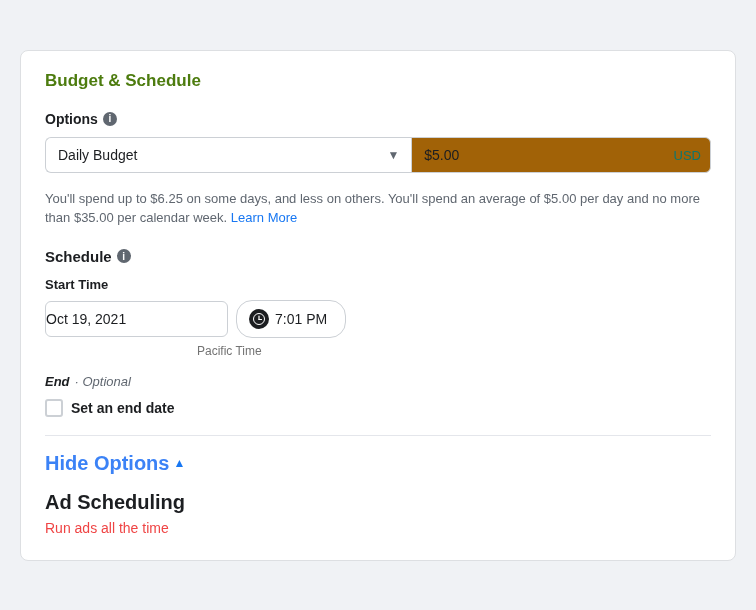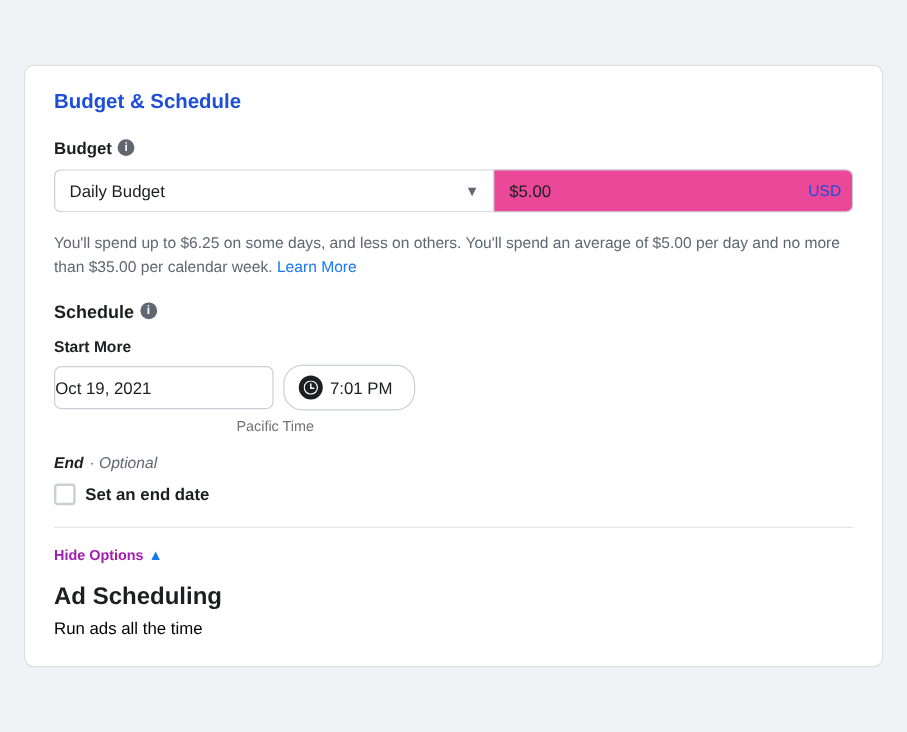--- a/index.html
+++ b/index.html
@@ -23,21 +23,21 @@
       border-radius: 8px;
       border: 1px solid #dddfe2;
       padding: 20px 24px 24px;
       width: 720px;
       max-width: 100%;
     }
 
     .card-title {
       font-size: 17px;
       font-weight: 700;
-      color: #1d4ed8;
+      color: #4d7c0f;
       margin-bottom: 20px;
     }
 
     .section-label {
       font-size: 14px;
       font-weight: 600;
       color: #1c1e21;
       margin-bottom: 10px;
       display: flex;
       align-items: center;
@@ -100,31 +100,31 @@
       flex: 1;
     }
 
     .budget-amount-input {
       width: 100%;
       padding: 9px 44px 9px 12px;
       border: 1px solid #ccd0d5;
       border-radius: 0 6px 6px 0;
       font-size: 14px;
       color: #1c1e21;
-      background: #ec4899;
+      background: #a16207;
       outline: none;
     }
 
     .currency-label {
       position: absolute;
       right: 10px;
       top: 50%;
       transform: translateY(-50%);
       font-size: 13px;
-      color: #1d4ed8;
+      color: #0f766e;
       pointer-events: none;
     }
 
     .budget-description {
       font-size: 13px;
       color: #606770;
       line-height: 1.5;
       margin-bottom: 20px;
       margin-top: 16px;
     }
@@ -143,20 +143,21 @@
     .schedule-section {
       margin-bottom: 4px;
     }
 
     .schedule-title {
       font-size: 15px;
       font-weight: 700;
       color: #1c1e21;
       margin-bottom: 12px;
       display: flex;
+      align-items: center;
       gap: 5px;
       margin-top: 16px;
     }
 
     .start-date-label {
       font-size: 13px;
       font-weight: 600;
       color: #1c1e21;
       margin-bottom: 8px;
     }
@@ -264,50 +265,50 @@
 
     .hide-options-row {
       display: flex;
       align-items: center;
       gap: 4px;
       margin-bottom: 16px;
       cursor: pointer;
     }
 
     .hide-options-text {
-      font-size: 12px;
-      color: #a21caf;
+      font-size: 20px;
+      color: #3b82f6;
       font-weight: 600;
     }
 
     .chevron-up {
       color: #1877f2;
       font-size: 12px;
     }
 
     .ad-scheduling-title {
       font-size: 20px;
       font-weight: 700;
       color: #1c1e21;
       margin-bottom: 6px;
     }
 
     .ad-scheduling-value {
       font-size: 14px;
-      color: #000000;
+      color: #ef4444;
     }
   </style>
 </head>
 <body>
 
 <div class="card">
   <div class="card-title">Budget &amp; Schedule</div>
 
   <div class="section-label">
-    <span>Budget</span>
+    <span>Options</span>
     <span class="info-icon">i</span>
   </div>
 
   <div class="budget-row">
     <div class="budget-select-wrapper">
       <select class="budget-select">
         <option>Daily Budget</option>
         <option>Lifetime Budget</option>
       </select>
       <span class="select-arrow">▼</span>
@@ -322,21 +323,21 @@
     <span>You'll spend up to $6.25 on some days, and less on others. You'll spend an average of $5.00 per day and no more than $35.00 per calendar week.</span>
     <a href="#">Learn More</a>
   </div>
 
   <div class="schedule-section">
     <div class="schedule-title">
       <span>Schedule</span>
       <span class="info-icon">i</span>
     </div>
 
-    <div class="start-date-label">Start More</div>
+    <div class="start-date-label">Start Time</div>
 
     <div class="date-time-row">
       <input class="date-input" type="text" value="Oct 19, 2021" style="">
 
       <div class="time-input-wrapper">
         <div class="clock-icon">
           <svg viewBox="0 0 12 12" fill="none" xmlns="http://www.w3.org/2000/svg">
             <circle cx="6" cy="6" r="5.5" stroke="white" stroke-width="1"></circle>
             <line x1="6" y1="3" x2="6" y2="6.5" stroke="white" stroke-width="1.2" stroke-linecap="round"></line>
             <line x1="6" y1="6.5" x2="8.5" y2="6.5" stroke="white" stroke-width="1.2" stroke-linecap="round"></line>

